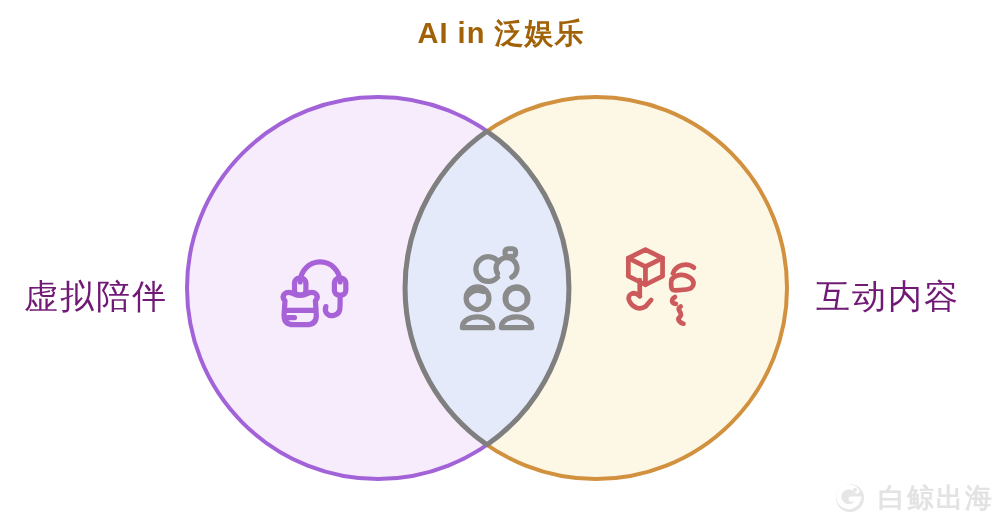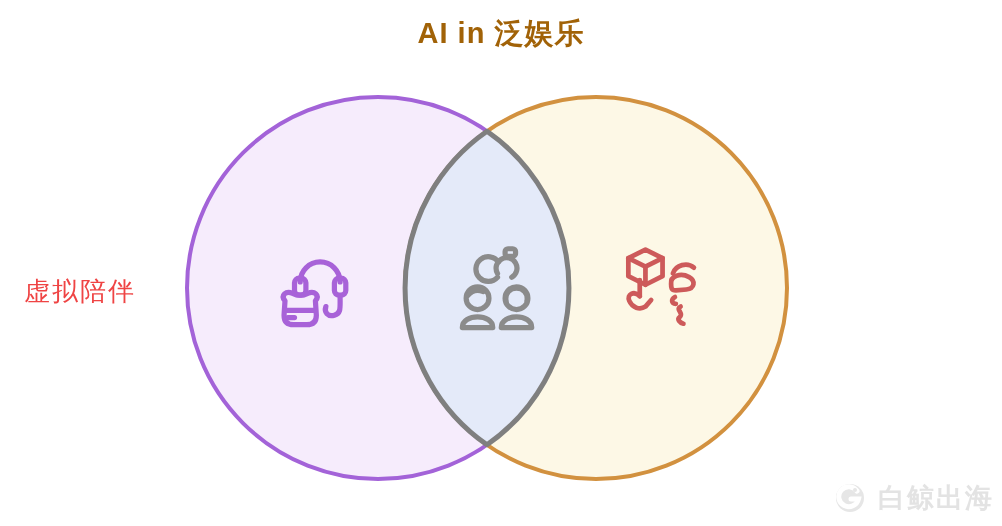--- a/index.html
+++ b/index.html
@@ -25,22 +25,22 @@
     color:#a16207;
     letter-spacing:1px;
   }
   .venn-svg{
     position:absolute;
     top:0;
     left:0;
   }
   .side-label{
     position:absolute;
-    font-size:26px;
-    color:#ef4444;
+    font-size:34px;
+    color:#701a75;
     font-weight:500;
     letter-spacing:2px;
     white-space:nowrap;
   }
   .label-left{ top:274px; left:24px; }
   .label-right{ top:274px; left:816px; }
   .icon{
     position:absolute;
     width:95px;
     height:95px;
@@ -114,20 +114,21 @@
       <path d="M25,40 L25,57"></path>
       <path d="M25,57 C19,51 11,55 14,62 C17,69 25,72 31,68 L37,61"></path>
       <path d="M60,33 C63,24 75,21 82,27"></path>
       <path d="M58,44 C57,36 68,32 77,37 C84,41 83,49 74,50 L63,51 C58,51 58,48 58,44 Z"></path>
       <path d="M62,58 C58,60 58,65 63,65"></path>
       <path d="M68,68 C62,71 72,75 67,79 C64,81.5 67,85 71,86"></path>
     </g>
   </svg>
 
   <div class="side-label label-left">虚拟陪伴</div>
+  <div class="side-label label-right">互动内容</div>
 
   <div class="watermark">
     <svg width="32" height="32" viewBox="0 0 32 32">
       <circle cx="16" cy="16" r="14" fill="#e6e6e6"></circle>
       <path d="M23,9 A10,10 0 1 0 24.5,17 L17,17" fill="none" stroke="#ffffff" stroke-width="5" stroke-linecap="round"></path>
       <circle cx="21" cy="8" r="2" fill="#e6e6e6"></circle>
     </svg>
     <span class="watermark-text">白鲸出海</span>
   </div>
 

